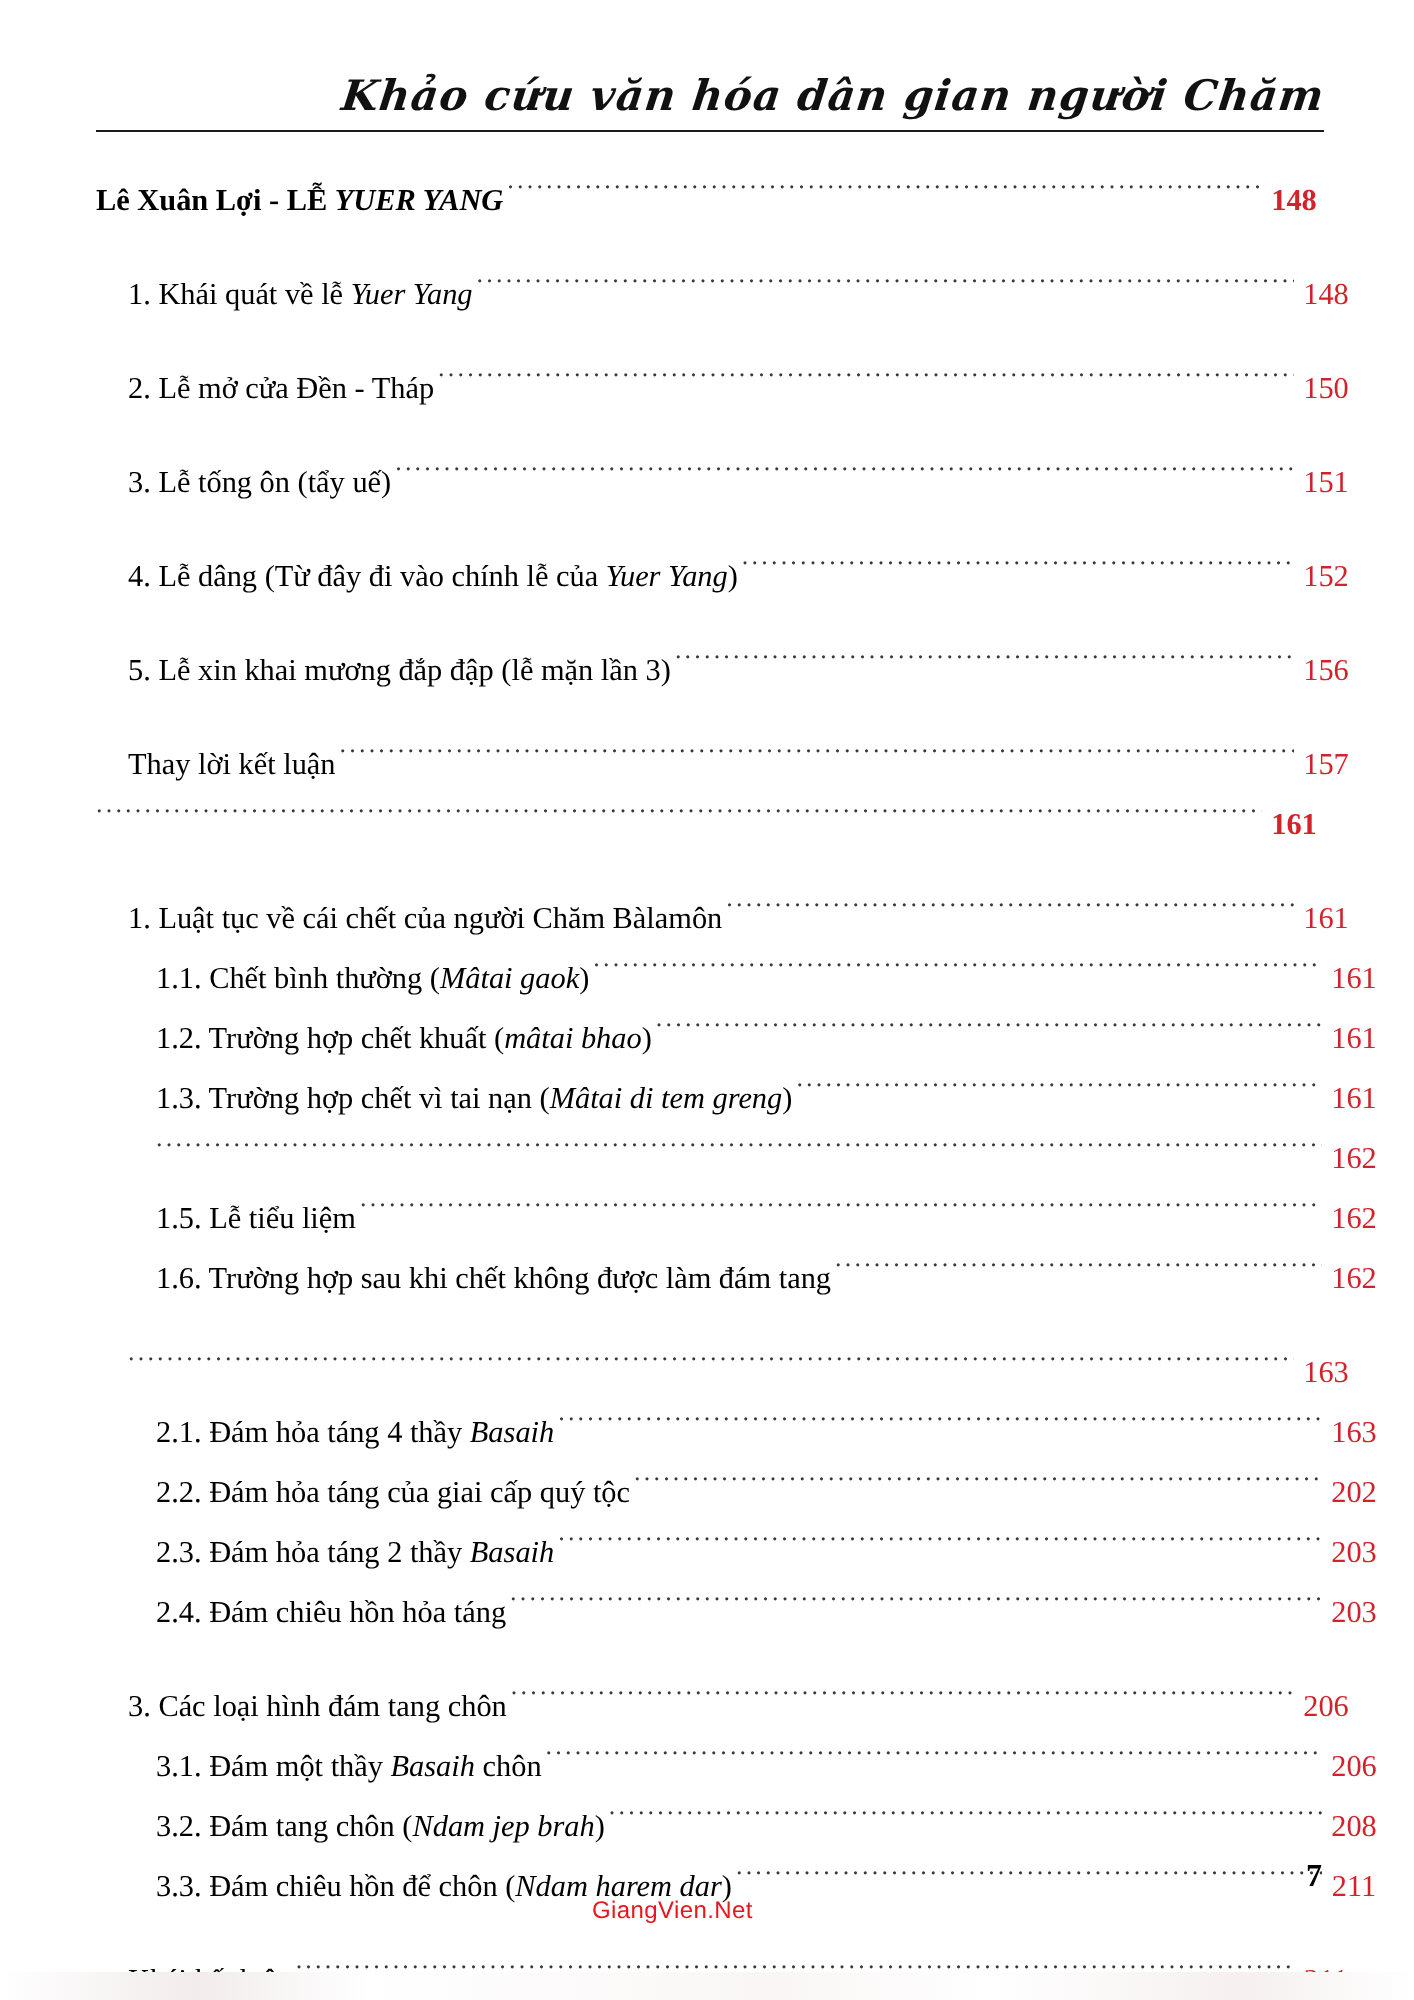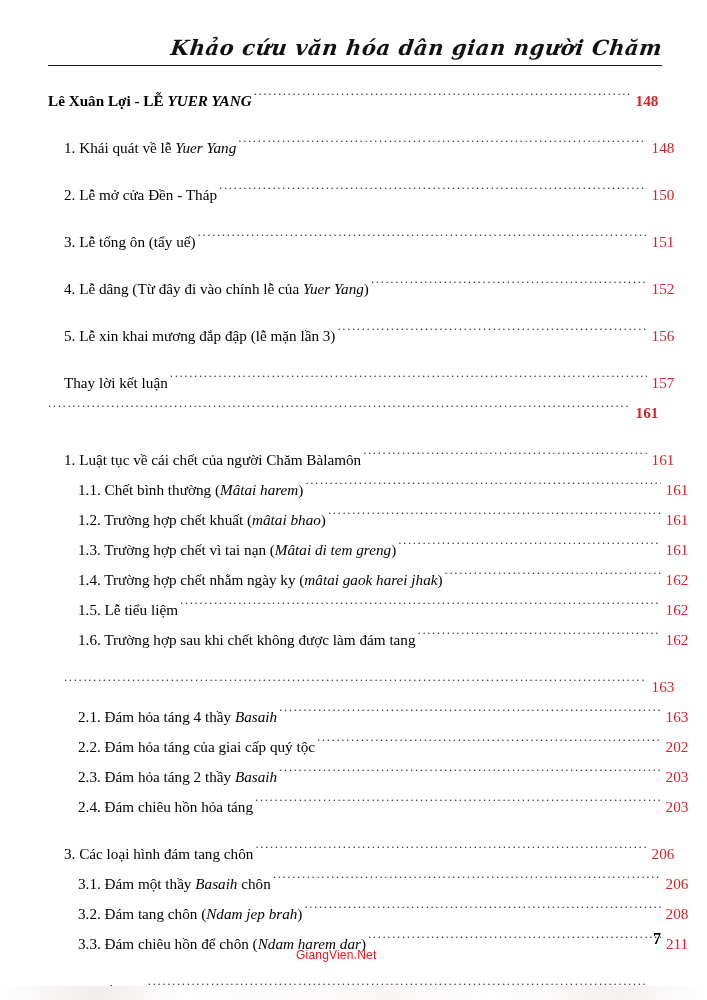--- a/index.html
+++ b/index.html
@@ -186,36 +186,35 @@
     <div class="toc-row lvl-0 bold">
       <span class="toc-leader"></span>
       <span class="toc-page">161</span>
     </div>
     <div class="toc-row lvl-1">
       <span class="toc-label">1. Luật tục về cái chết của người Chăm Bàlamôn</span>
       <span class="toc-leader"></span>
       <span class="toc-page">161</span>
     </div>
     <div class="toc-row lvl-2">
-      <span class="toc-label">1.1. Chết bình thường (<i>Mâtai harem</i>)</span>
+      <span class="toc-label">1.1. Chết bình thường (<i>Mâtai gaok</i>)</span>
       <span class="toc-leader"></span>
       <span class="toc-page">161</span>
     </div>
     <div class="toc-row lvl-2">
       <span class="toc-label">1.2. Trường hợp chết khuất (<i>mâtai bhao</i>)</span>
       <span class="toc-leader"></span>
       <span class="toc-page">161</span>
     </div>
     <div class="toc-row lvl-2">
       <span class="toc-label">1.3. Trường hợp chết vì tai nạn (<i>Mâtai di tem greng</i>)</span>
       <span class="toc-leader"></span>
       <span class="toc-page">161</span>
     </div>
     <div class="toc-row lvl-2">
-      <span class="toc-label">1.4. Trường hợp chết nhằm ngày ky (<i>mâtai gaok harei jhak</i>)</span>
       <span class="toc-leader"></span>
       <span class="toc-page">162</span>
     </div>
     <div class="toc-row lvl-2">
       <span class="toc-label">1.5. Lễ tiểu liệm</span>
       <span class="toc-leader"></span>
       <span class="toc-page">162</span>
     </div>
     <div class="toc-row lvl-2">
       <span class="toc-label">1.6. Trường hợp sau khi chết không được làm đám tang</span>

